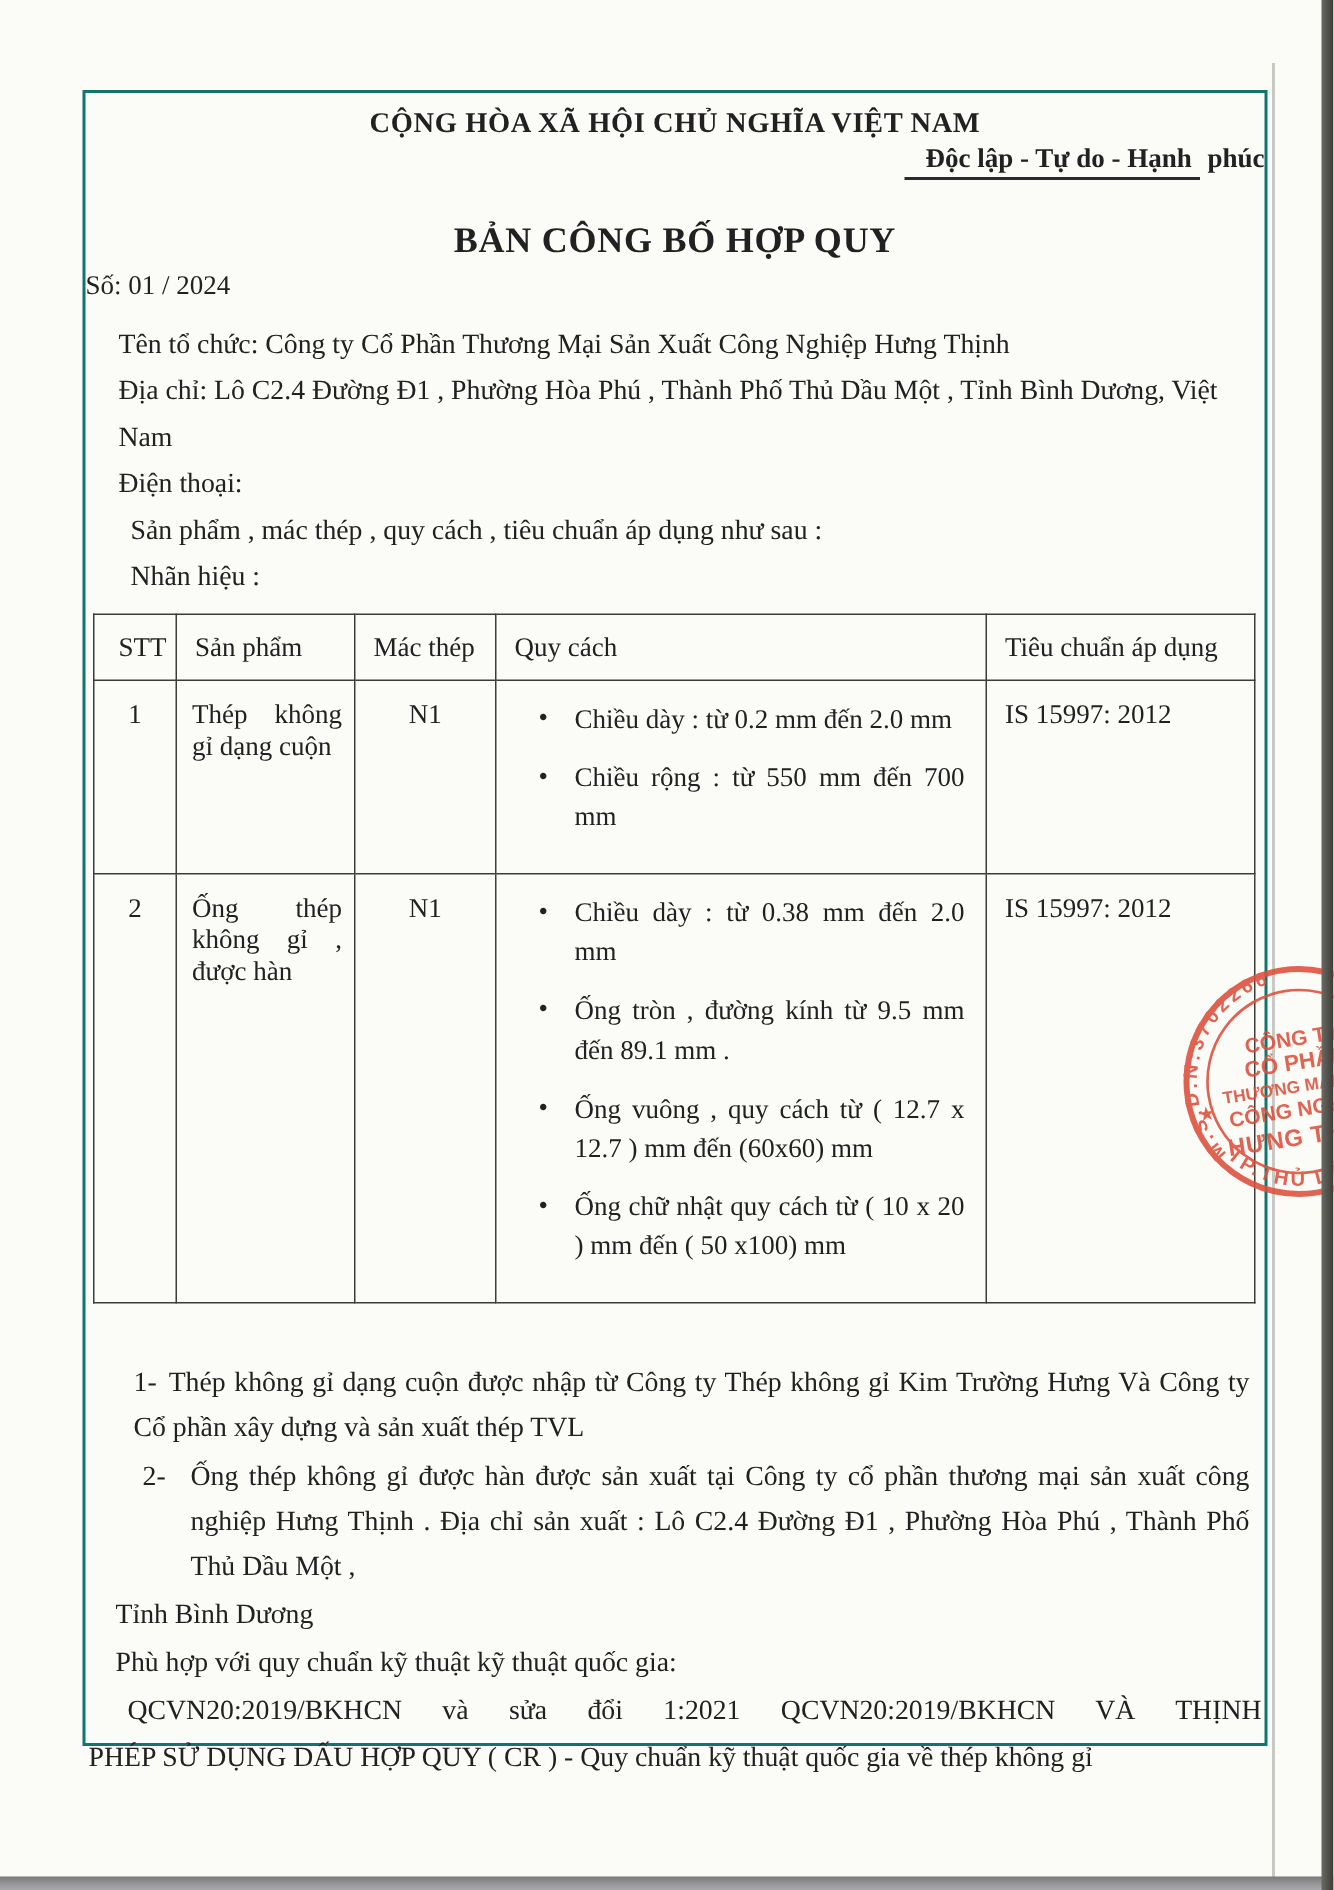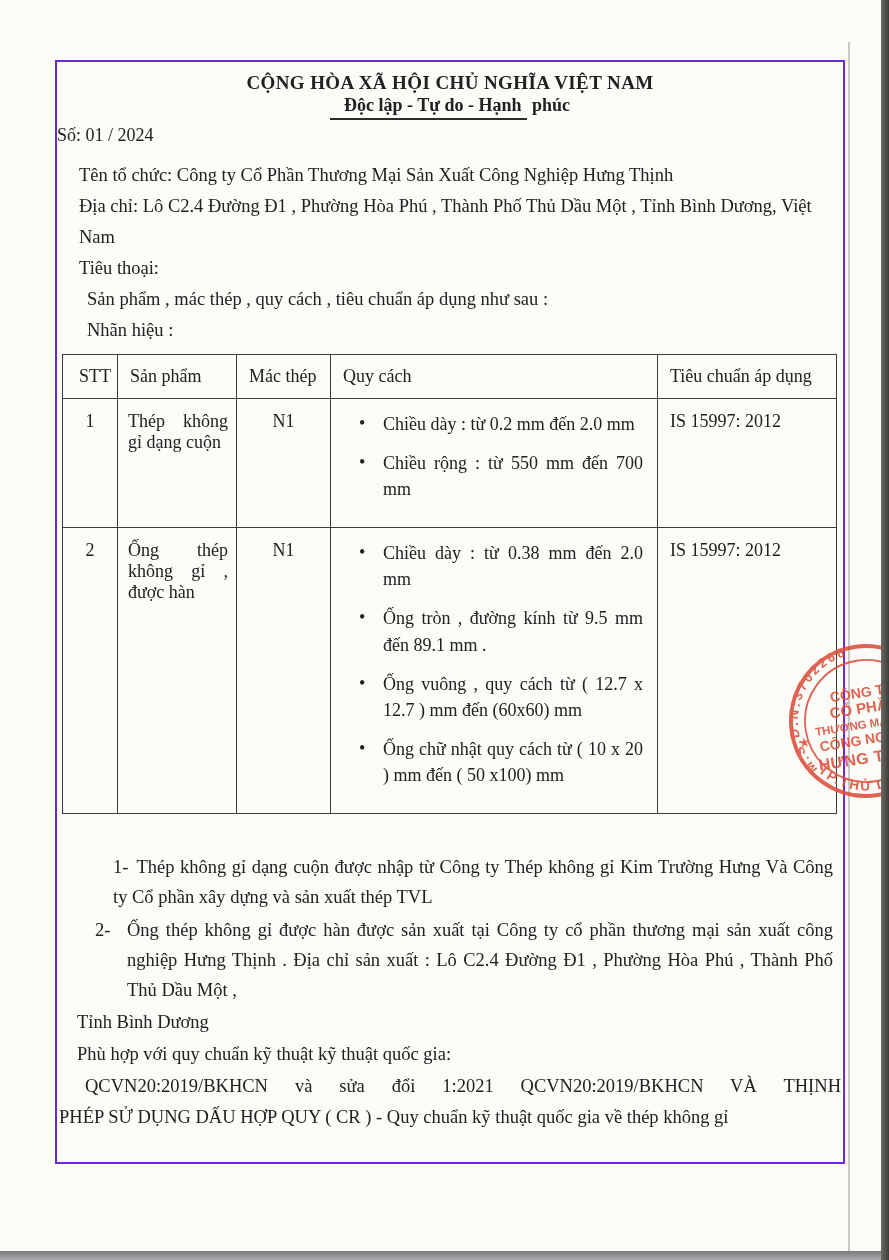--- a/index.html
+++ b/index.html
@@ -4,25 +4,25 @@
 <style>
   html,body{margin:0;padding:0;}
   body{
     width:889px;height:1260px;position:relative;overflow:hidden;
     background:#fbfbf8;
     font-family:"Liberation Serif","DejaVu Serif",serif;
     color:#212121;
   }
   .doc-frame{
     position:absolute;left:55px;top:60px;width:786px;height:1100px;
-    border:2px solid #6d28d9;background:transparent;
+    border:2px solid #0f766e;background:transparent;
   }
   
   .national-title{margin:10px 4px 0 4px;text-align:center;font-weight:bold;font-size:19px;letter-spacing:.4px;}
-  .motto-line{margin-top:1px;text-align:center;font-weight:bold;font-size:18px;}
+  .motto-line{margin-top:1px;text-align:right;font-weight:bold;font-size:18px;}
   .motto-underline{border-bottom:2px solid #2b2b2b;padding:0 6px 2px 14px;display:inline-block;}
   .doc-title{margin-top:28px;text-align:center;font-weight:bold;font-size:24px;letter-spacing:.5px;}
   .doc-number{margin-top:5px;text-align:left;font-size:18px;}
   
   .info{margin-top:14px;padding:0 10px 0 22px;font-size:18.5px;line-height:31px;}
   .info p{margin:0;}
   .indent8{padding-left:8px;}
   .product-bold{font-weight:bold;}
   .gap-top{margin-top:4px !important;}
   
@@ -39,21 +39,21 @@
   td.cell-prod{text-align:justify;padding:12px 8px 12px 10px;}
   td.cell-std{padding-left:12px;}
   ul.spec-list{list-style:none;margin:0;padding:0 6px 0 44px;}
   ul.spec-list li{position:relative;margin-bottom:13px;text-align:justify;line-height:1.45;}
   ul.spec-list li::before{content:"•";position:absolute;left:-24px;top:-1px;font-size:18px;}
   tr.row-1 td{height:92px;}
   tr.row-2 td{height:231px;}
   
   .notes{margin-top:38px;font-size:18.5px;line-height:30px;}
   .note{position:relative;margin:0 10px 0 0;text-align:justify;}
-  .note-1{padding-left:56px;}
+  .note-1{padding-left:32px;}
   .note-2{padding-left:70px;margin-top:3px;}
   .note-2 .note-marker{position:absolute;left:38px;top:0;}
   .note-1 .note-marker{margin-right:8px;}
   .plain-line{margin:2px 4px 0 20px;font-size:18.5px;line-height:30px;}
   .reg-par{margin:2px 2px 0 2px;font-size:18.5px;line-height:31px;}
   .reg-l1{display:block;text-indent:26px;text-align:justify;text-align-last:justify;}
   .reg-l2{display:block;text-align:justify;}
   
   .scan-vline{position:absolute;left:848px;top:42px;width:2px;height:1210px;background:#bfbfba;opacity:.85;}
   .scan-right-strip{position:absolute;right:0;top:0;width:8px;height:1260px;background:linear-gradient(90deg,#6a6963,#3d3c37);z-index:30;}
@@ -73,26 +73,27 @@
 <body>
 
 <div class="doc-frame">
 
   <div class="national-title">CỘNG HÒA XÃ HỘI CHỦ NGHĨA VIỆT NAM</div>
   <div class="motto-line">
     <span class="motto-underline">Độc lập - Tự do - Hạnh</span>
     <span>phúc</span>
   </div>
 
+  <div class="doc-title">BẢN CÔNG BỐ HỢP QUY</div>
   <div class="doc-number">Số: 01 / 2024</div>
 
   <div class="info">
     <p>Tên tổ chức: Công ty Cổ Phần Thương Mại Sản Xuất Công Nghiệp Hưng Thịnh</p>
     <p>Địa chỉ: Lô C2.4 Đường Đ1 , Phường Hòa Phú , Thành Phố Thủ Dầu Một , Tỉnh Bình Dương, Việt Nam</p>
-    <p>Tiêu thoại:</p>
+    <p>Điện thoại:</p>
     <p class="indent8">Sản phẩm , mác thép , quy cách , tiêu chuẩn áp dụng như sau :</p>
     <p class="indent8">Nhãn hiệu :</p>
   </div>
 
   <table class="spec-table">
     <colgroup>
       <col class="col-stt">
         <col class="col-prod">
         <col class="col-grade">
         <col class="col-spec">

